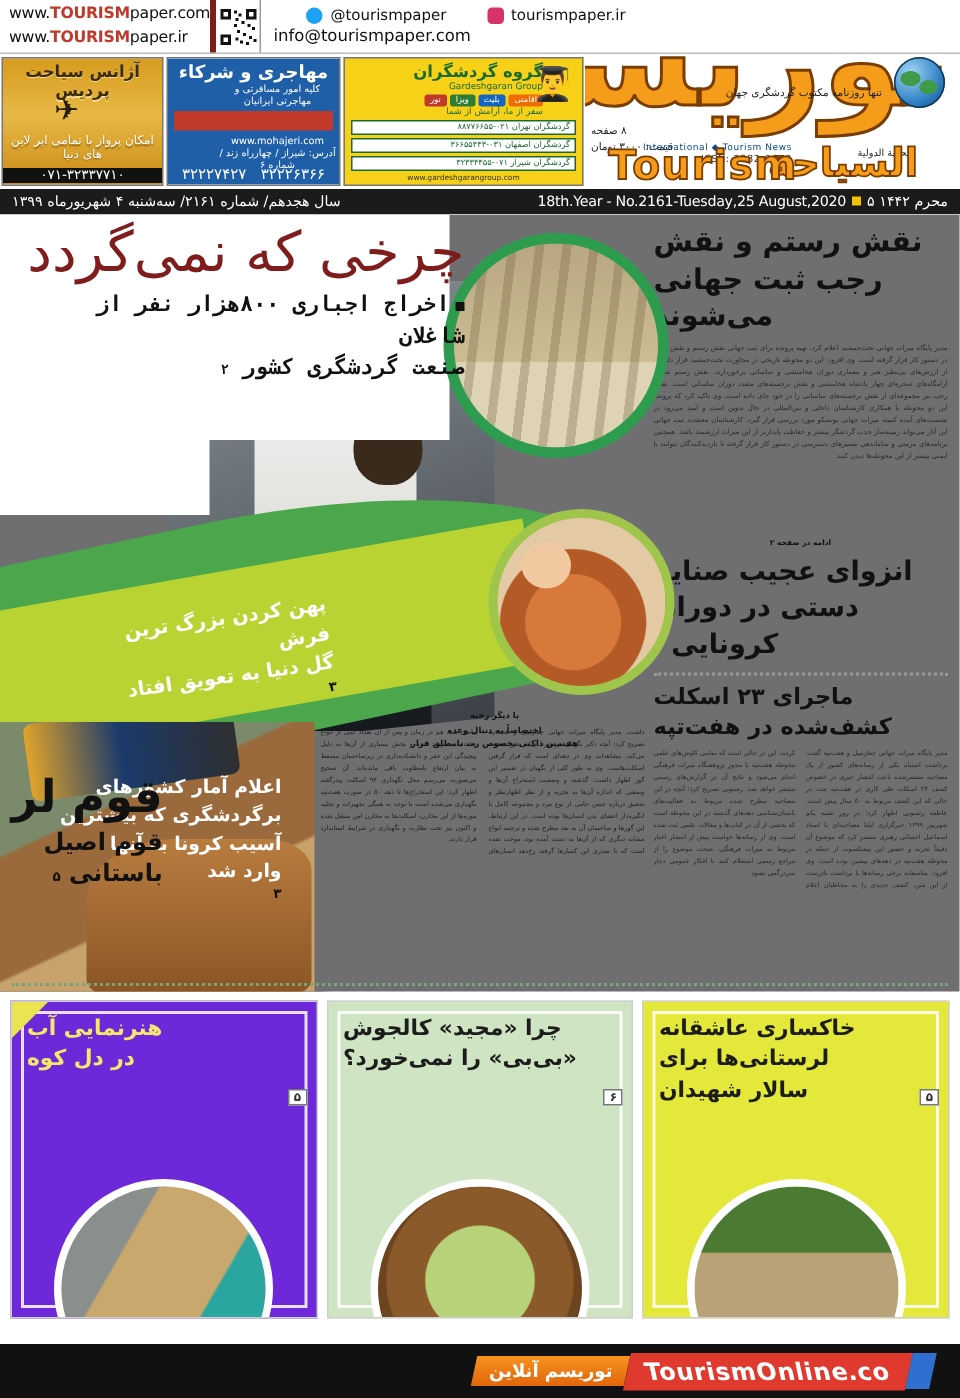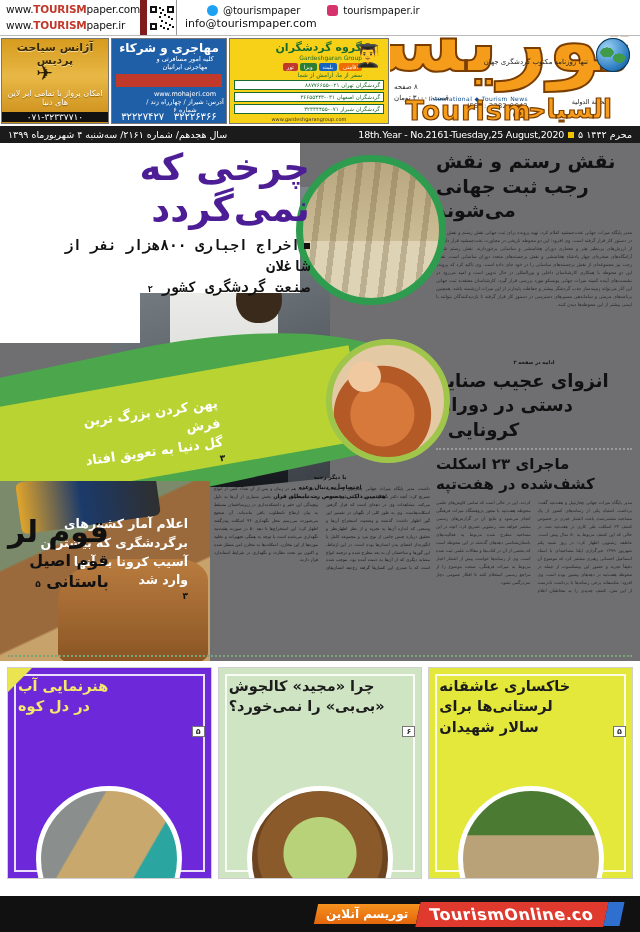--- a/index.html
+++ b/index.html
@@ -13,21 +13,21 @@
   }
   .page { width: 640px; height: 932px; position: relative; background: #fff; }
 
   
   .topbar {
     display: flex; align-items: stretch;
     height: 36px; border-bottom: 1px solid #bbb;
     direction: ltr;
   }
   .urls {
-    width: 152px; border-right: 7px solid #7f1d1d;
+    width: 152px; border-right: 4px solid #7f1d1d;
     display: flex; flex-direction: column; justify-content: center;
     padding-left: 6px;
   }
   .urls .u { font-size: 10.5px; color: #111; letter-spacing: -0.2px; white-space: nowrap; line-height: 1.45; }
   .urls .u b { color: #c0392b; font-weight: bold; }
   .qr {
     width: 34px; display: flex; align-items: center; justify-content: center;
     border-right: 1px solid #999;
   }
   .qr svg { display: block; }
@@ -162,21 +162,21 @@
     position: absolute; left: 0; top: 0; width: 300px; height: 150px; background: #fff;
   }
   .whitefold2 { position: absolute; left: 0; top: 140px; width: 140px; height: 60px; background:#fff; }
 
   
   .lead {
     position: absolute; right: 330px; top: 4px; width: 298px;
     direction: rtl; text-align: right; z-index: 6;
   }
   .lead h1 {
-    font-size: 37px; font-weight: bold; color: #4c1d95; line-height: 1.12;
+    font-size: 37px; font-weight: normal; color: #7f1d1d; line-height: 1.12;
     letter-spacing: -1px; padding-left: 6px;
   }
   .lead .kick {
     margin-top: 6px; font-size: 14.5px; font-weight: bold; color: #111;
     line-height: 1.45; padding-left: 8px; font-family: Liberation Mono, monospace;
   }
   .lead .kick .bul { display: inline-block; width: 6px; height: 6px; background: #111; vertical-align: middle; margin-left: 4px; }
   .pg { font-size: 9px; color: #111; font-weight: bold; }
 
   .teaser {

